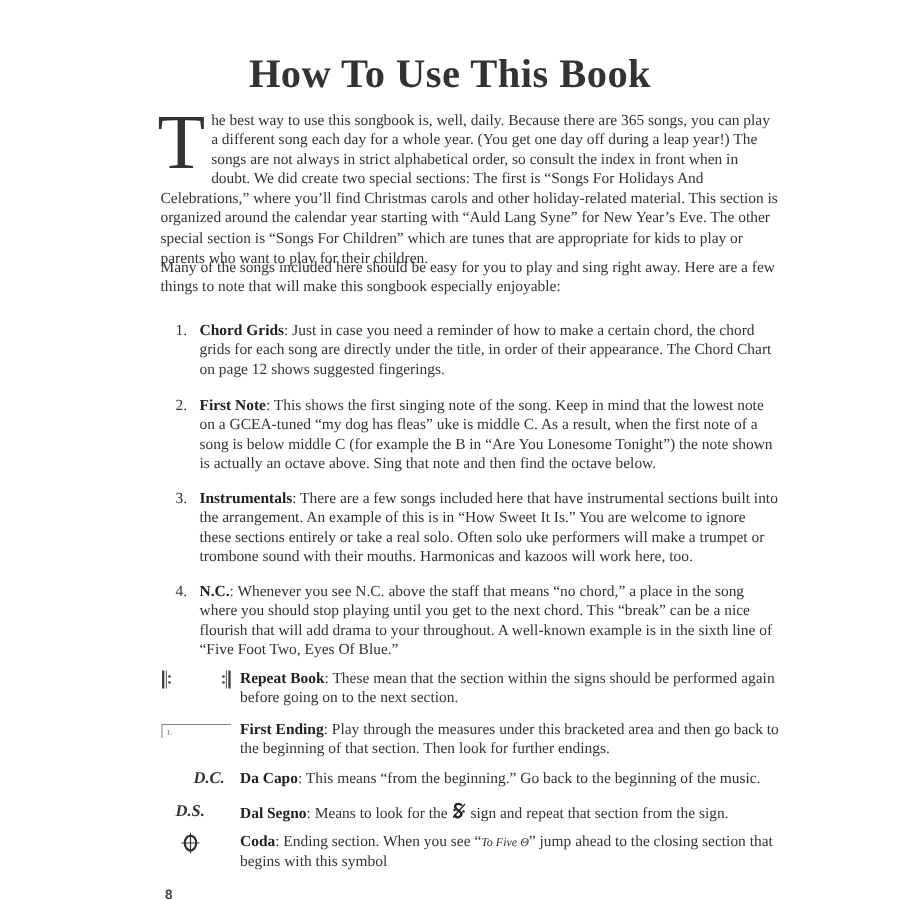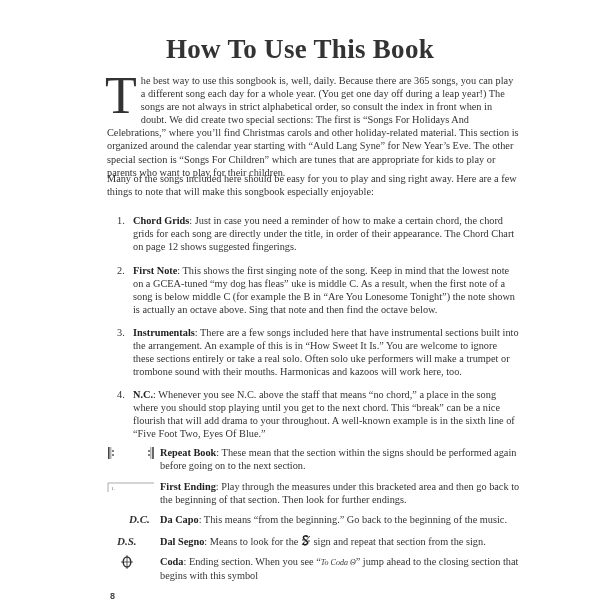--- a/index.html
+++ b/index.html
@@ -131,18 +131,18 @@
     </div>
 
     <div class="sym-row" style="top:113px">
       <div class="sym-icon">
         <svg width="48" height="14" viewBox="0 0 48 14">
           <ellipse cx="20" cy="7" rx="3.8" ry="5" stroke="#333" stroke-width="1.5" fill="none"></ellipse>
           <line x1="20" y1="0" x2="20" y2="14" stroke="#333" stroke-width="0.8"></line>
           <line x1="14" y1="7" x2="26" y2="7" stroke="#333" stroke-width="0.8"></line>
         </svg>
       </div>
-      <span class="sym-text"><span class="b">Coda</span><span>: Ending section. When you see “</span><span class="to-coda">To Coda Θ</span><span>” jump ahead to the closing section that begins with this symbol</span></span>
+      <span class="sym-text"><span class="b">Coda</span><span>: Ending section. When you see “</span><span class="to-coda">To Five Θ</span><span>” jump ahead to the closing section that begins with this symbol</span></span>
     </div>
   </div>
 
   <div class="page-num">8</div>
 </div>
 
 </body></html>

